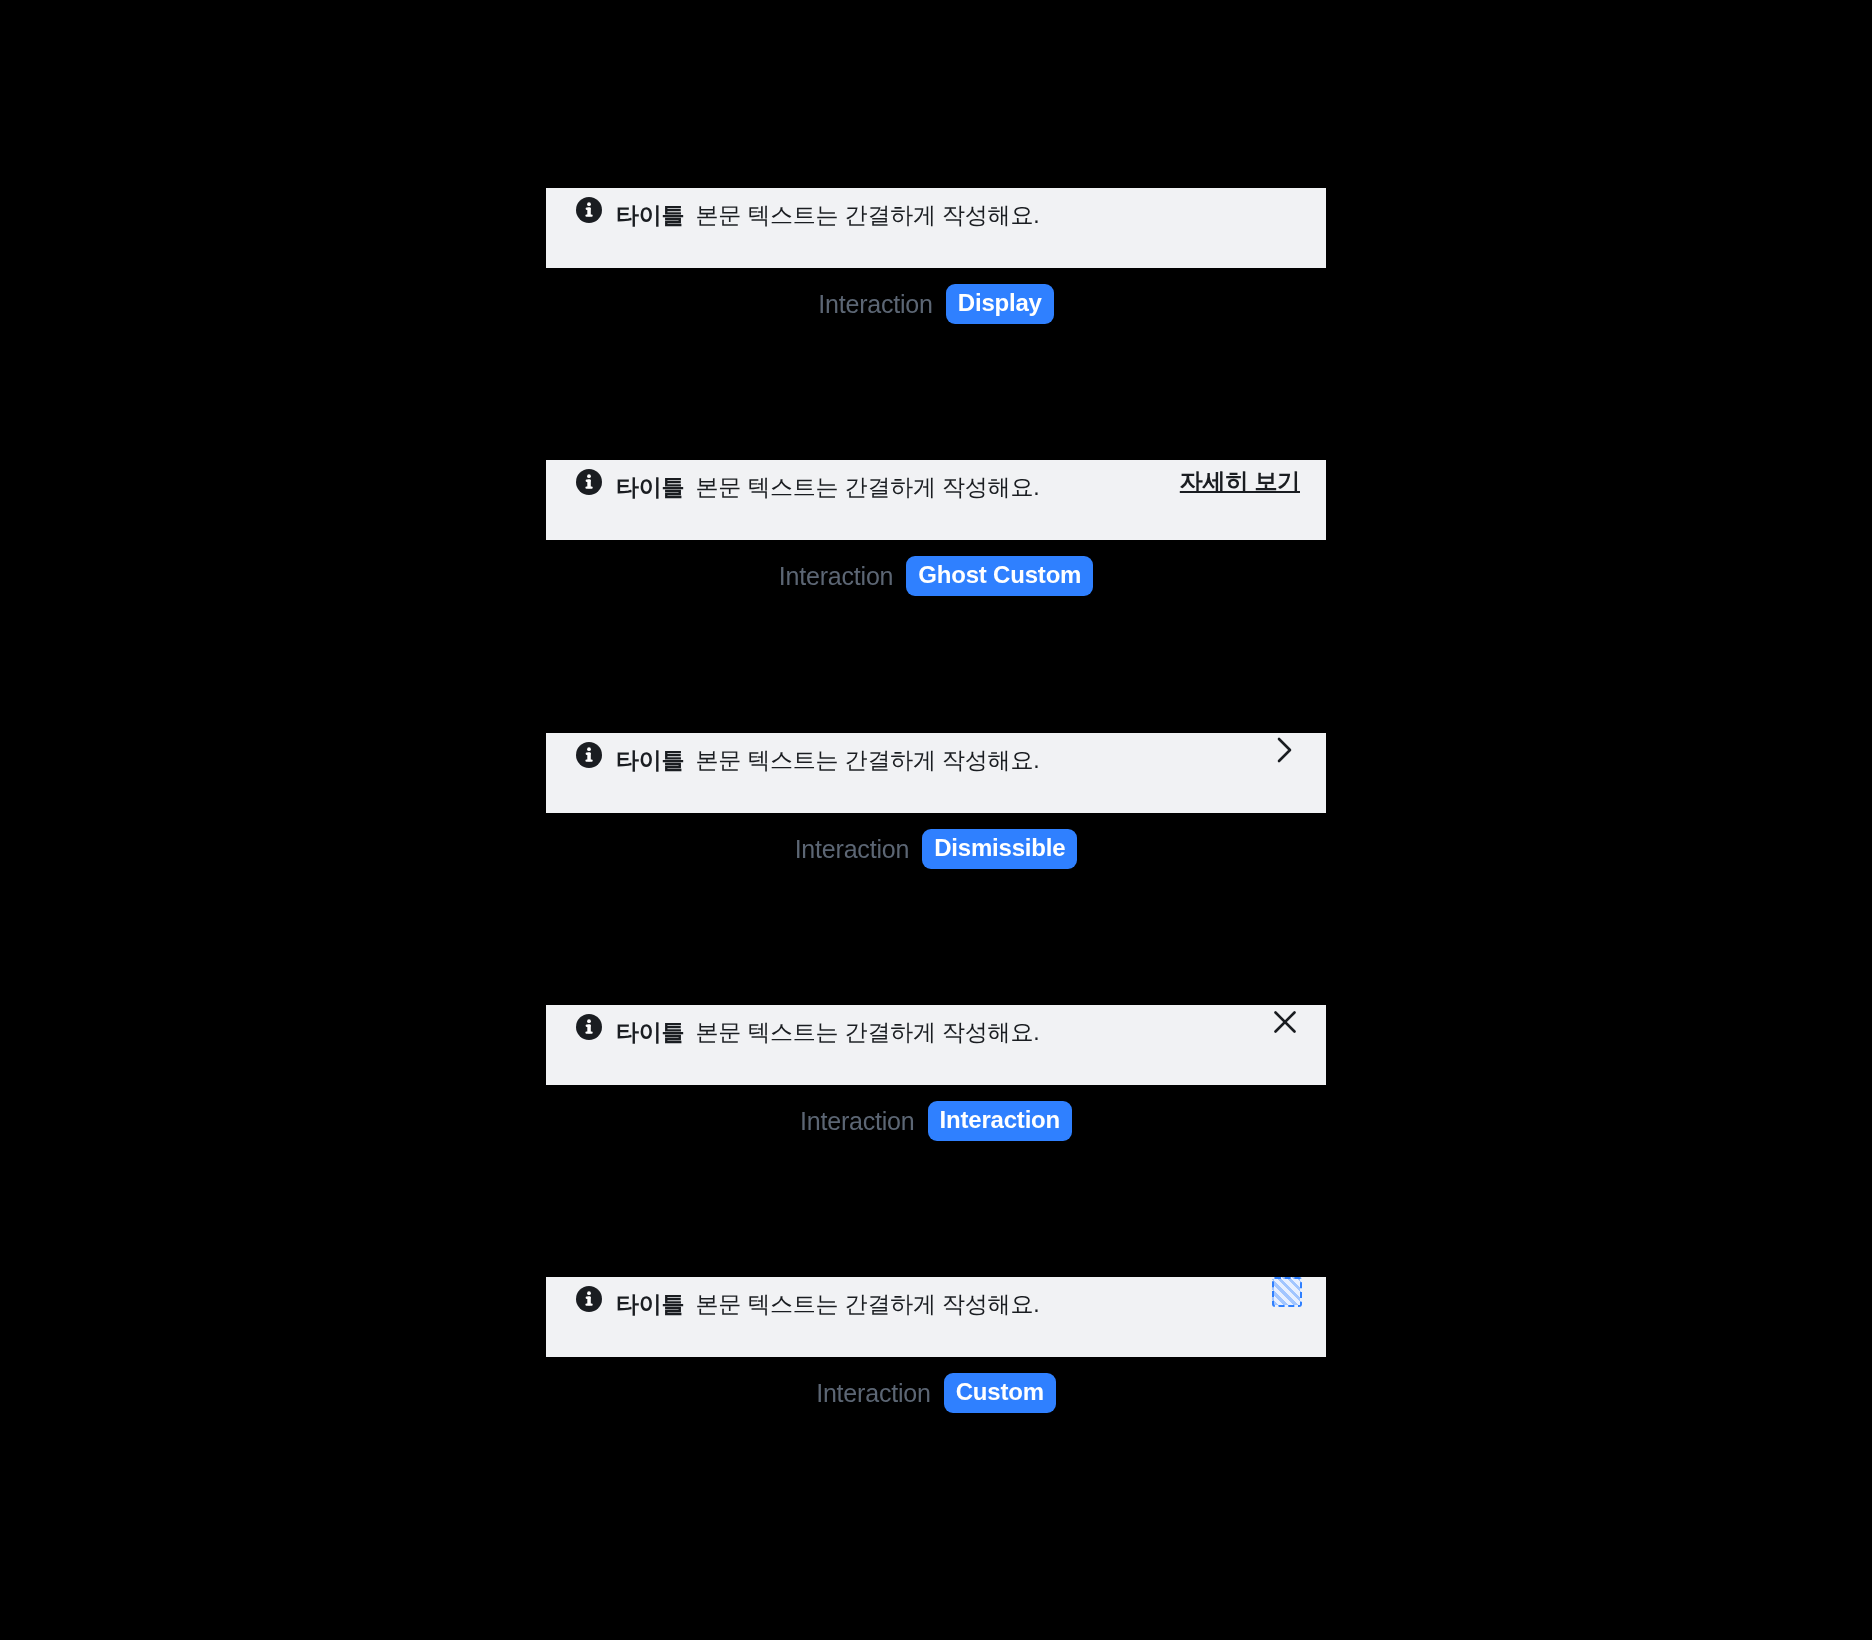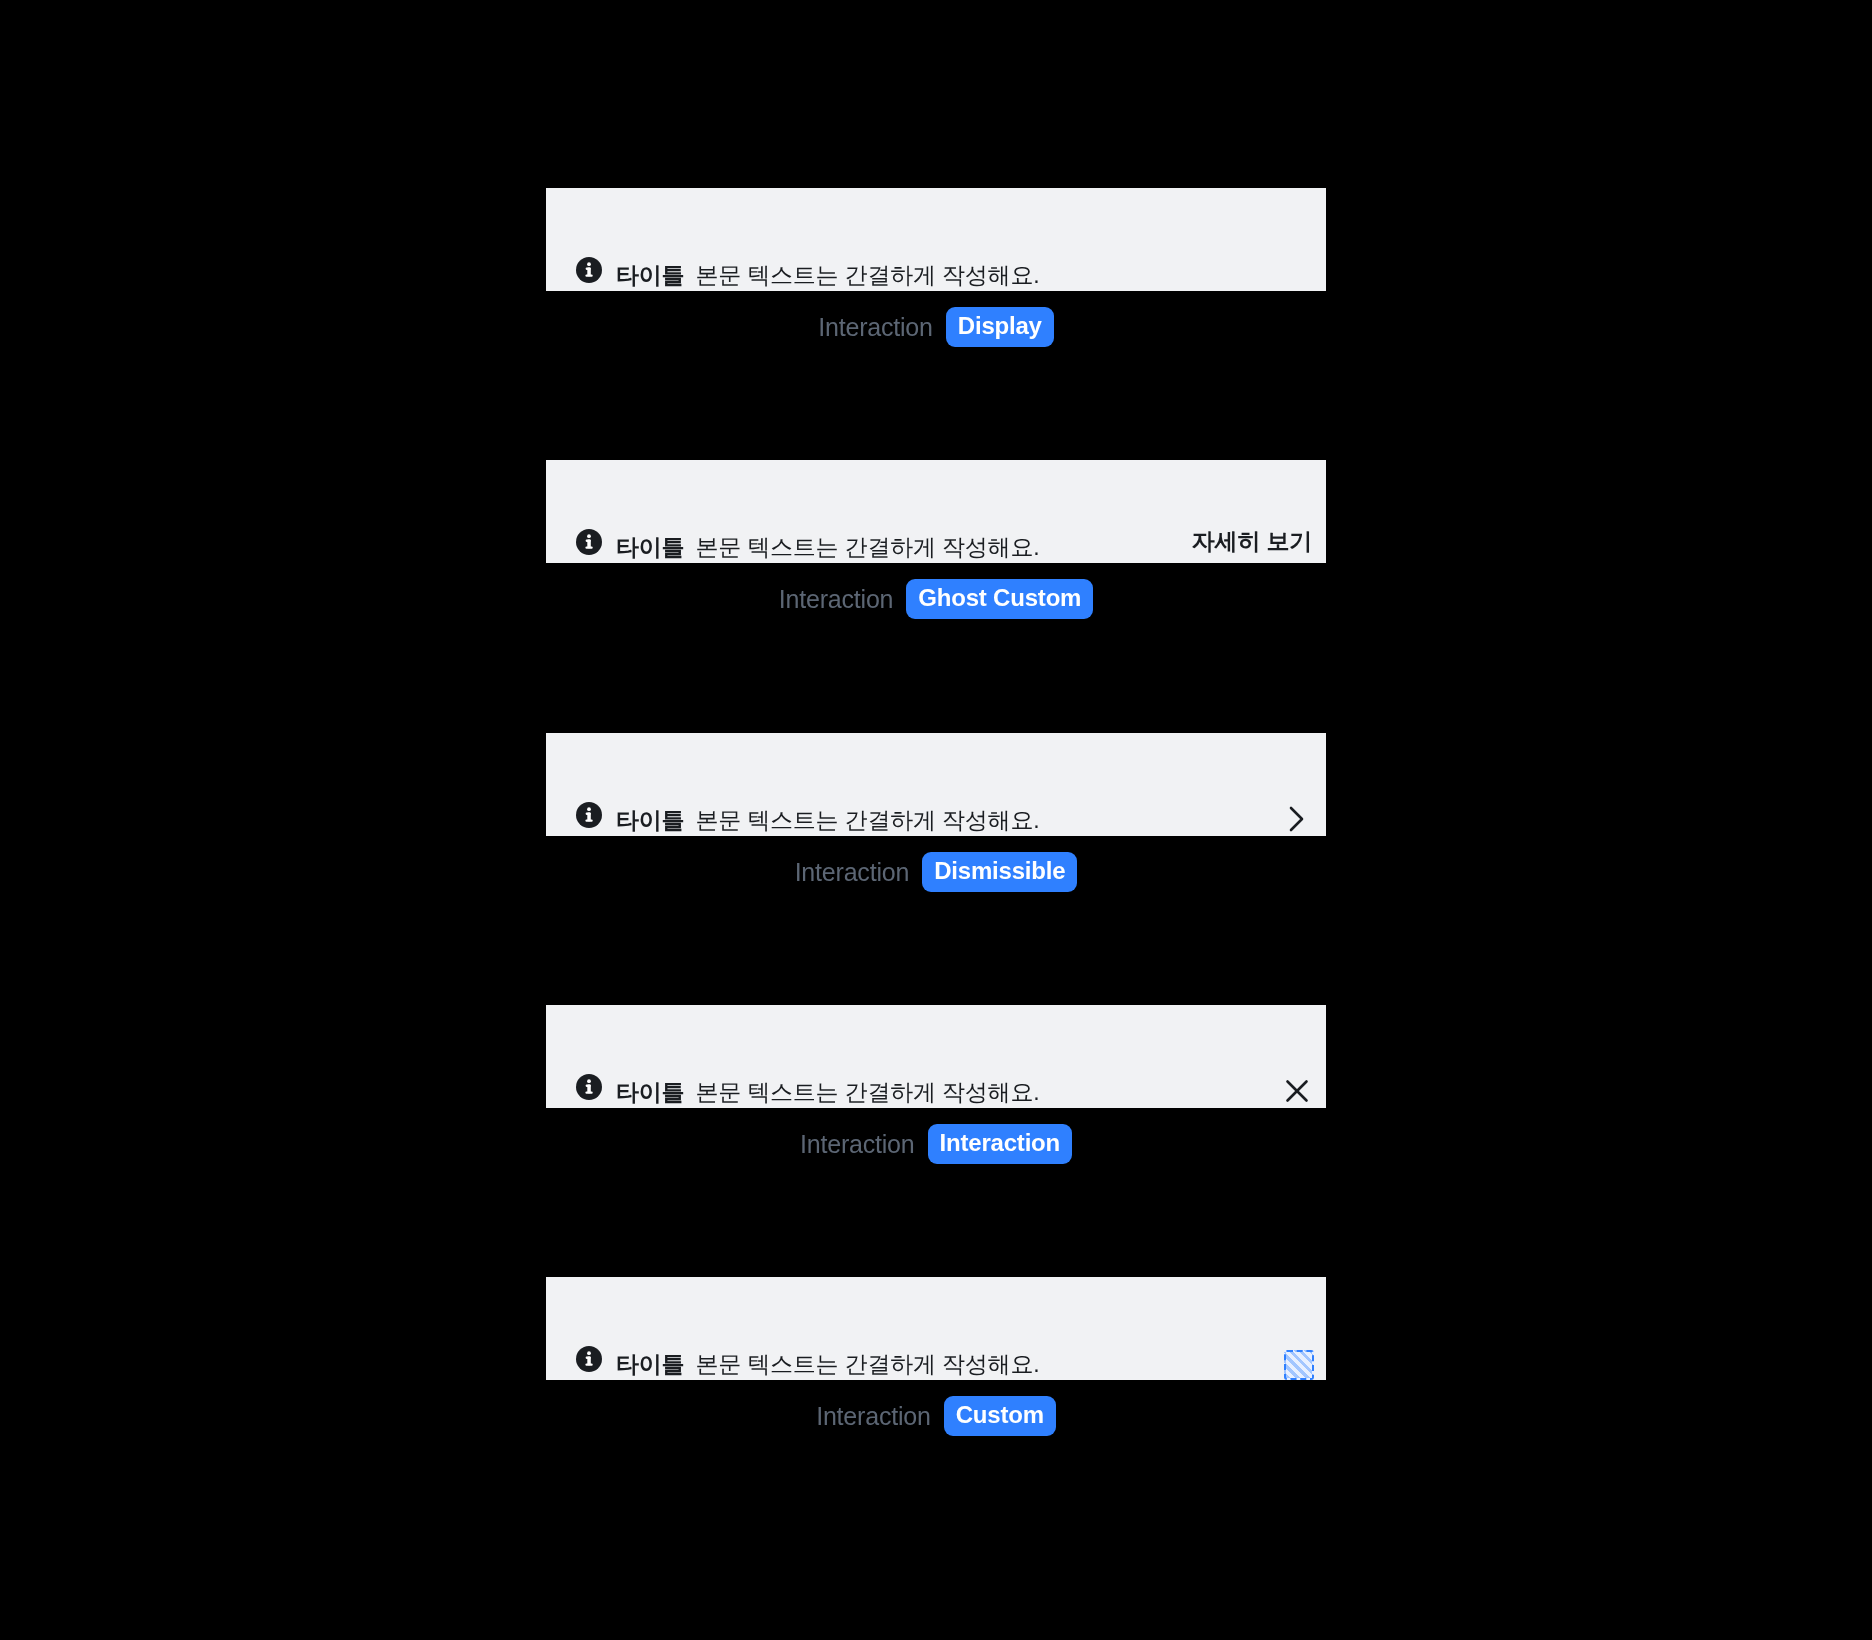--- a/index.html
+++ b/index.html
@@ -23,25 +23,25 @@
   .specimen {
     position: absolute;
     left: 546px;
     width: 780px;
   }
 
   
   .alert {
     position: relative;
     width: 780px;
-    height: 103px;
+    height: 80px;
     background: #f1f2f4;
     display: flex;
-    align-items: flex-end;
-    padding: 0 12px 0 30px;
+    align-items: flex-start;
+    padding: 0 24px 0 30px;
     gap: 0;
   }
 
   .alert-lead {
     display: flex;
     align-items: center;
     flex: 1 1 auto;
     min-width: 0;
     gap: 14px;
   }
@@ -89,20 +89,21 @@
     background: transparent;
     border: 0;
     font-family: inherit;
     font-size: 23px;
     font-weight: 700;
     color: #1a1d21;
     letter-spacing: -0.2px;
     white-space: nowrap;
     cursor: pointer;
     padding: 6px 2px;
+    text-decoration: underline;
   }
 
   .icon-button {
     background: transparent;
     border: 0;
     padding: 0;
     width: 34px;
     height: 34px;
     display: flex;
     align-items: center;

